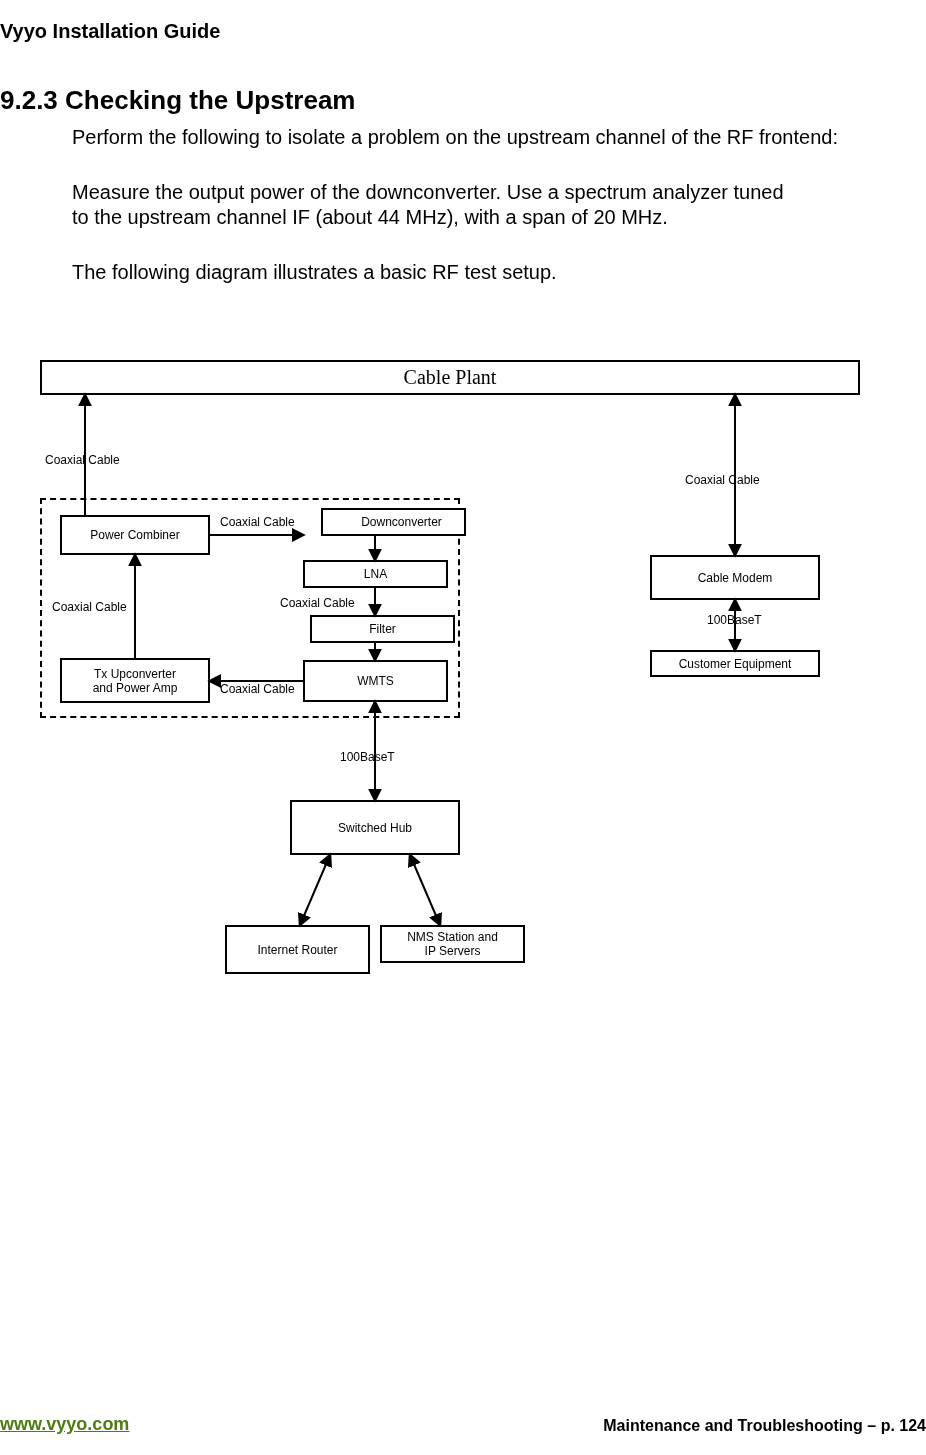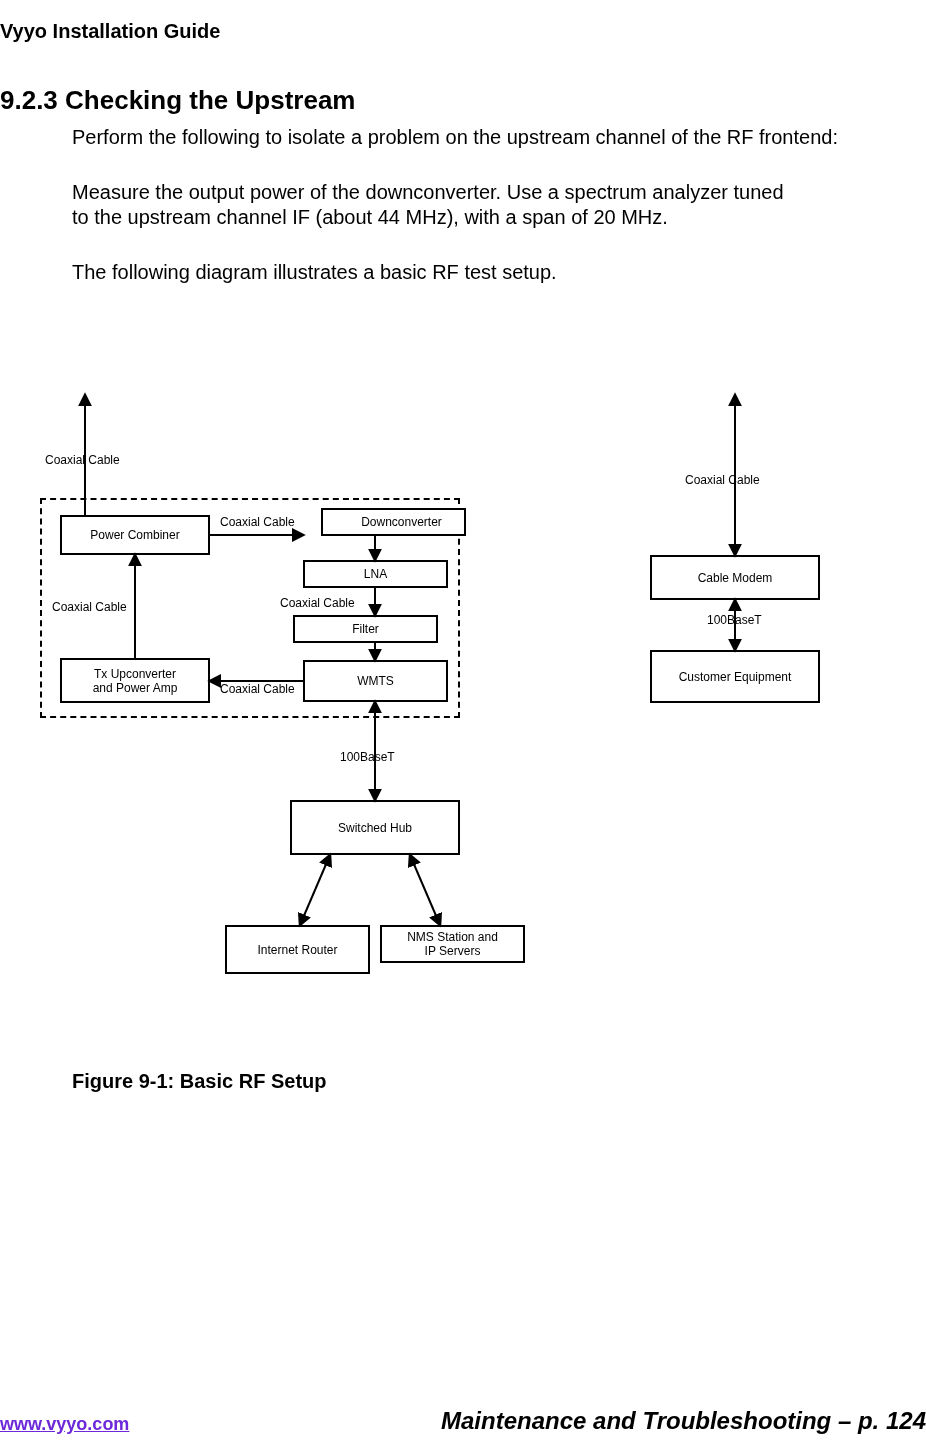--- a/index.html
+++ b/index.html
@@ -54,29 +54,28 @@
     top: 1070px;
     font-size: 20px;
     font-weight: bold;
   }
   .footer-left {
     position: absolute;
     left: 0;
     bottom: 20px;
     font-size: 18px;
     font-weight: bold;
-    color: #6d28d9;
+    color: #4d7c0f;
   }
   .footer-right {
     position: absolute;
     right: 0;
     bottom: 20px;
-    font-size: 24px;
+    font-size: 16px;
     font-weight: bold;
-    font-style: italic;
   }
   
   .dbox {
     position: absolute;
     border: 2px solid #000;
     background: #fff;
     font-size: 12px;
     display: flex;
     align-items: center;
     justify-content: center;
@@ -108,46 +107,47 @@
   <div class="running-head">Vyyo Installation Guide</div>
 
   <div class="section-heading">9.2.3  Checking the Upstream</div>
 
   <div class="body-text p1">Perform the following to isolate a problem on the upstream channel of the RF frontend:</div>
   <div class="body-text p2" style="width:720px;">Measure the output power of the downconverter.  Use a spectrum analyzer tuned to the upstream channel IF (about 44 MHz), with a span of 20 MHz.</div>
   <div class="body-text p3">The following diagram illustrates a basic RF test setup.</div>
 
   <div class="diagram">
 
+    <div class="dbox cable-plant" style="left:0px; top:0px; width:820px; height:35px;">Cable Plant</div>
 
     <div class="dashed" style="left:0px; top:138px; width:420px; height:220px;"></div>
 
     <div class="dbox" style="left:20px; top:155px; width:150px; height:40px;">Power Combiner</div>
 
     <div class="dbox" style="left:20px; top:298px; width:150px; height:45px; white-space:pre-line;">Tx  Upconverter
 and Power Amp</div>
 
     <div class="dbox" style="left:281px; top:148px; width:145px; height:28px;padding-left:16px;">Downconverter</div>
 
     <div class="dbox" style="left:263px; top:200px; width:145px; height:28px;">LNA</div>
 
-    <div class="dbox" style="left:253px; top:255px; width:145px; height:28px;">Filter</div>
+    <div class="dbox" style="left:270px; top:255px; width:145px; height:28px;">Filter</div>
 
     <div class="dbox" style="left:250px; top:440px; width:170px; height:55px;">Switched Hub</div>
 
     <div class="dbox" style="left:263px; top:300px; width:145px; height:42px;">WMTS</div>
 
     <div class="dbox" style="left:185px; top:565px; width:145px; height:49px;">Internet Router</div>
 
     <div class="dbox" style="left:340px; top:565px; width:145px; height:38px; white-space:pre-line;">NMS Station and
 IP Servers</div>
 
     <div class="dbox" style="left:610px; top:195px; width:170px; height:45px;">Cable Modem</div>
 
-    <div class="dbox" style="left:610px; top:290px; width:170px; height:53px;">Customer Equipment</div>
+    <div class="dbox" style="left:610px; top:290px; width:170px; height:27px;">Customer Equipment</div>
 
     <div class="dlabel" style="left:5px; top:93px;">Coaxial Cable</div>
     <div class="dlabel" style="left:180px; top:155px;">Coaxial Cable</div>
     <div class="dlabel" style="left:12px; top:240px;">Coaxial Cable</div>
     <div class="dlabel" style="left:240px; top:236px;">Coaxial Cable</div>
     <div class="dlabel" style="left:180px; top:322px;">Coaxial Cable</div>
     <div class="dlabel" style="left:645px; top:113px;">Coaxial Cable</div>
     <div class="dlabel" style="left:300px; top:390px;">100BaseT</div>
     <div class="dlabel" style="left:667px; top:253px;">100BaseT</div>
 
@@ -177,18 +177,17 @@
       <line x1="290" y1="495" x2="260" y2="565" stroke="#000" stroke-width="2" marker-start="url(#arrow)" marker-end="url(#arrow)"></line>
 
       <line x1="370" y1="495" x2="400" y2="565" stroke="#000" stroke-width="2" marker-start="url(#arrow)" marker-end="url(#arrow)"></line>
 
       <line x1="695" y1="35" x2="695" y2="195" stroke="#000" stroke-width="2" marker-start="url(#arrow)" marker-end="url(#arrow)"></line>
 
       <line x1="695" y1="240" x2="695" y2="290" stroke="#000" stroke-width="2" marker-start="url(#arrow)" marker-end="url(#arrow)"></line>
     </svg>
   </div>
 
-  <div class="caption">Figure 9-1: Basic RF Setup</div>
 
   <a class="footer-left" href="#">www.vyyo.com</a>
   <div class="footer-right">Maintenance and Troubleshooting – p. 124</div>
 
 </div>
 
 </body></html>

